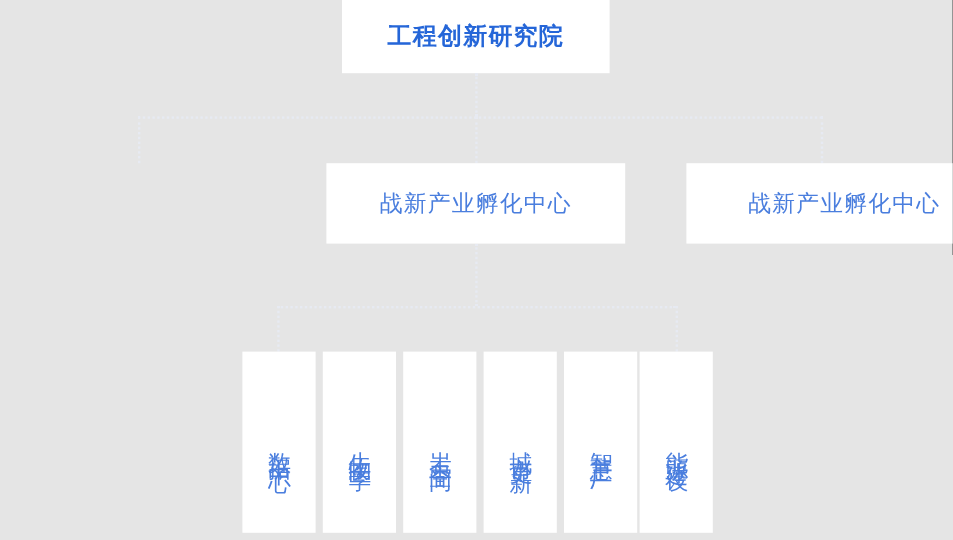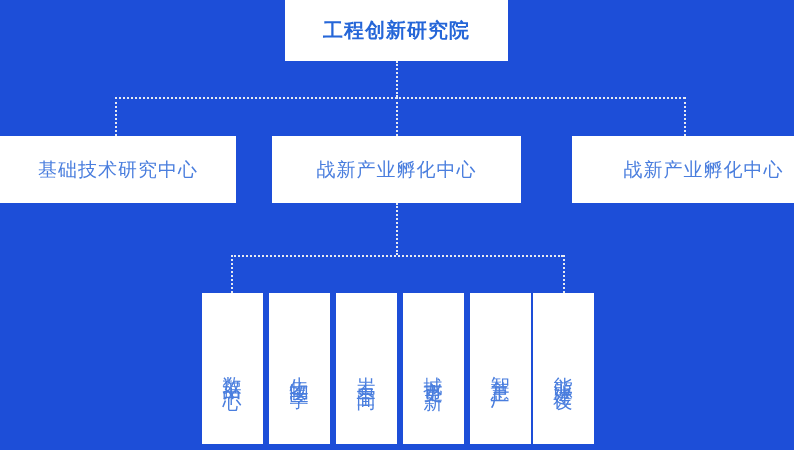--- a/index.html
+++ b/index.html
@@ -4,21 +4,21 @@
 <style>
   html, body {
     margin: 0;
     padding: 0;
     background: #000000;
   }
   #stage {
     position: relative;
     width: 794px;
     height: 450px;
-    background: #1d4ed8;
+    background: #e5e5e5;
     overflow: hidden;
     font-family: Liberation Sans, sans-serif;
   }
 
   
   .node {
     position: absolute;
     background: #ffffff;
     display: flex;
     align-items: center;
@@ -100,21 +100,20 @@
 <div id="stage">
 
   <div class="node node-root">工程创新研究院</div>
 
   <div class="conn-v v-root"></div>
   <div class="conn-h h-l2"></div>
   <div class="conn-v v-l2-left"></div>
   <div class="conn-v v-l2-mid"></div>
   <div class="conn-v v-l2-right"></div>
 
-  <div class="node node-l2 n1">基础技术研究中心</div>
   <div class="node node-l2 n2">战新产业孵化中心</div>
   <div class="node node-l2 n3">战新产业孵化中心</div>
 
   <div class="conn-v v-mid-drop"></div>
   <div class="conn-h h-l3"></div>
   <div class="conn-v v-l3-left"></div>
   <div class="conn-v v-l3-right"></div>
 
   <div class="node node-l3 c0">数据中心</div>
   <div class="node node-l3 c1">生物医学</div>

